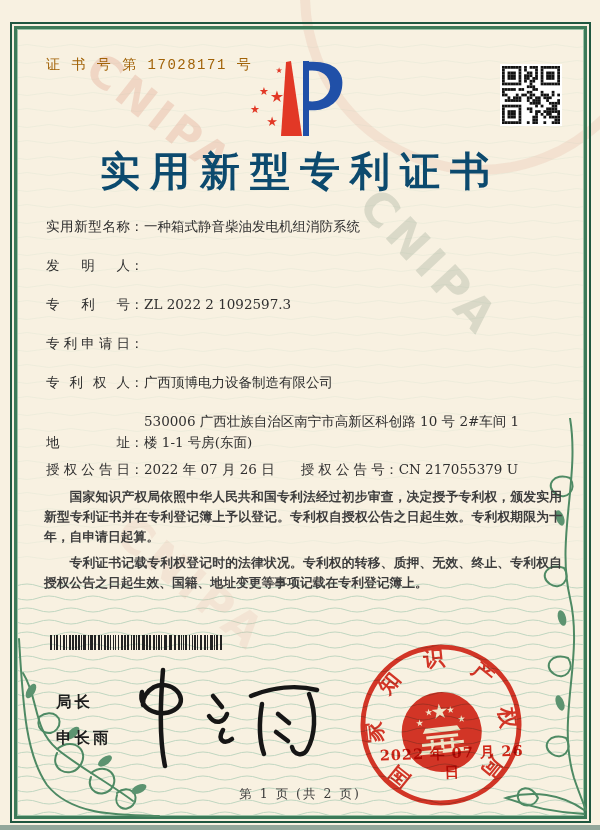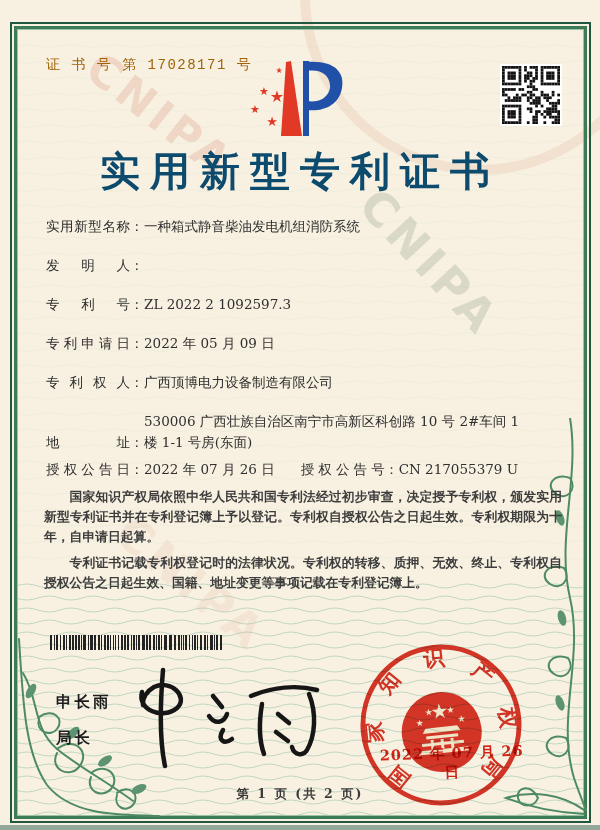--- a/index.html
+++ b/index.html
@@ -39,21 +39,21 @@
   .body-text{position:absolute;left:44px;right:38px;top:487px;font-size:12.8px;line-height:20px;color:#3d3d3d;text-align:justify;}
   .body-text p{margin:0 0 6px;text-indent:2em;font-weight:bold;}
 
   
   .barcode{position:absolute;left:50px;top:635px;width:178px;height:15px;}
   .barcode i{position:absolute;top:0;bottom:0;background:#232323;}
   .signer{position:absolute;left:56px;top:684px;font-size:15.5px;letter-spacing:3px;color:#1d1d1d;line-height:36px;font-weight:bold;}
   .sig{position:absolute;left:125px;top:662px;width:195px;height:108px;}
   .seal{position:absolute;left:356px;top:640px;width:170px;height:170px;opacity:.93;mix-blend-mode:multiply;}
   .seal-date{position:absolute;left:372px;top:744px;width:160px;text-align:center;font-size:14.5px;font-weight:bold;color:#d5281a;letter-spacing:1px;transform:rotate(-2deg);mix-blend-mode:multiply;}
-  .footer{position:absolute;left:0;right:0;top:786px;text-align:center;font-size:12.5px;color:#3a3a3a;letter-spacing:2px;font-weight:bold;}
+  .footer{position:absolute;left:0;right:0;top:786px;text-align:center;font-size:12.5px;color:#3a3a3a;letter-spacing:2px;}
   .orn-left{position:absolute;left:13px;top:633px;width:150px;height:187px;}
   .orn-right{position:absolute;left:498px;top:418px;width:92px;height:400px;}
 </style>
 </head>
 <body>
 
 <div class="page">
 
   <svg class="waves-top" id="waves-top" viewBox="0 0 568 540">
       <path d="M0 16 q 11 -3 22 0 q 11 3 22 0 q 11 -3 22 0 q 11 3 22 0 q 11 -3 22 0 q 11 3 22 0 q 11 -3 22 0 q 11 3 22 0 q 11 -3 22 0 q 11 3 22 0 q 11 -3 22 0 q 11 3 22 0 q 11 -3 22 0 q 11 3 22 0 q 11 -3 22 0 q 11 3 22 0 q 11 -3 22 0 q 11 3 22 0 q 11 -3 22 0 q 11 3 22 0 q 11 -3 22 0 q 11 3 22 0 q 11 -3 22 0 q 11 3 22 0 q 11 -3 22 0 q 11 3 22 0" fill="none" stroke="rgba(185,211,189,0.45)" stroke-width="1"></path>
@@ -407,21 +407,20 @@
         <span class="fcolon">：</span>
     </div>
     <div class="frow">
       <span class="flabel">专利号</span>
         <span class="fcolon">：</span>
         <span class="fvalue">ZL 2022 2 1092597.3</span>
     </div>
     <div class="frow">
       <span class="flabel">专利申请日</span>
         <span class="fcolon">：</span>
-        <span class="fvalue">2022 年 05 月 09 日</span>
     </div>
     <div class="frow">
       <span class="flabel">专利权人</span>
         <span class="fcolon">：</span>
         <span class="fvalue">广西顶博电力设备制造有限公司</span>
     </div>
     <div class="frow addr">
       <span class="flabel">地址</span>
         <span class="fcolon">：</span>
         <span class="fvalue">530006 广西壮族自治区南宁市高新区科创路 10 号 2#车间 1
@@ -495,22 +494,22 @@
       <i style="left: 150px; width: 2px;"></i>
       <i style="left: 154px; width: 2px;"></i>
       <i style="left: 157px; width: 1px;"></i>
       <i style="left: 160px; width: 3px;"></i>
       <i style="left: 164px; width: 1px;"></i>
       <i style="left: 166px; width: 2px;"></i>
       <i style="left: 170px; width: 2px;"></i>
     </div>
 
   <div class="signer">
+    <div>局长</div>
     <div>申长雨</div>
-    <div>局长</div>
   </div>
 
   <svg class="sig" viewBox="0 0 195 108">
     <g fill="none" stroke="#161616" stroke-width="4.5" stroke-linecap="round" stroke-linejoin="round">
       <path d="M38,8 C36,32 33,72 40,104"></path>
       <path d="M17,30 C12,48 38,58 52,46 C64,35 46,17 29,25 C22,29 17,36 18,43"></path>
       <path d="M88,34 l9,11"></path>
       <path d="M84,54 c6,9 15,7 18,-2"></path>
       <path d="M98,68 c-6,10 1,15 9,9"></path>
       <path d="M126,34 C148,25 172,23 192,28"></path>

